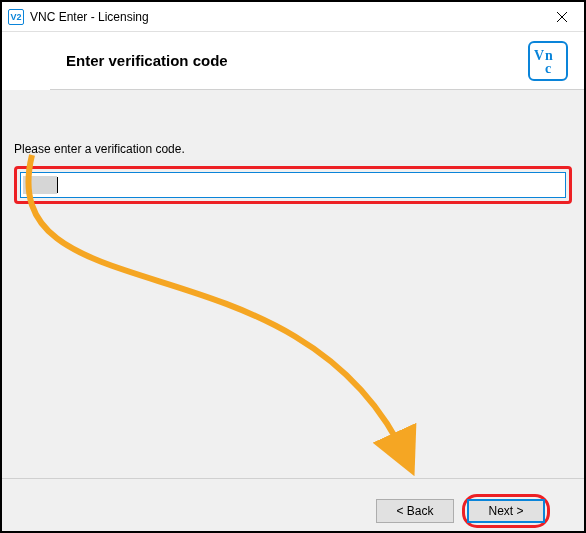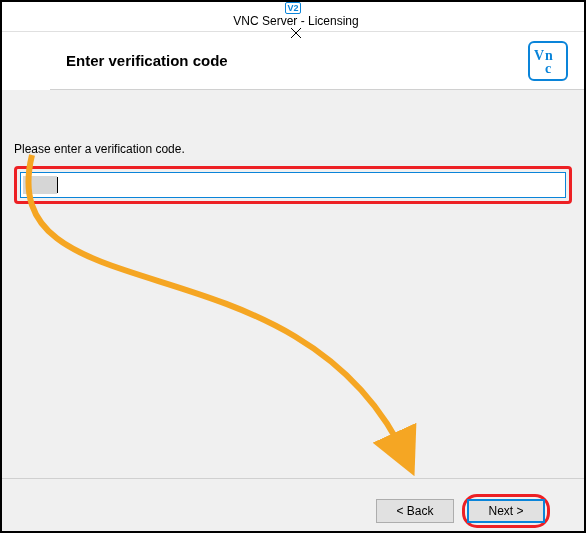--- a/index.html
+++ b/index.html
@@ -12,21 +12,20 @@
       position: relative;
       overflow: hidden;
     }
     .titlebar {
       height: 30px;
       background: #fff;
       border-bottom: 1px solid #e0e0e0;
       display: flex;
       align-items: center;
       padding-left: 6px;
-      flex-direction: column;
     }
     .titlebar-icon {
       width: 16px;
       height: 16px;
       border: 1px solid #0a84d9;
       border-radius: 2px;
       display: inline-flex;
       align-items: center;
       justify-content: center;
       font-size: 9px;
@@ -140,21 +139,21 @@
       position: absolute;
       top: 0; left: 0;
       pointer-events: none;
     }
   </style>
 </head>
 <body>
 
 <div class="titlebar">
   <span class="titlebar-icon">V2</span>
-  <span class="titlebar-text">VNC Server - Licensing</span>
+  <span class="titlebar-text">VNC Enter - Licensing</span>
   <div class="titlebar-close">
     <svg viewBox="0 0 10 10">
       <line x1="0" y1="0" x2="10" y2="10" stroke="#000" stroke-width="1"></line>
       <line x1="10" y1="0" x2="0" y2="10" stroke="#000" stroke-width="1"></line>
     </svg>
   </div>
 </div>
 
 <div class="header">
   <div class="header-title">Enter verification code</div>

